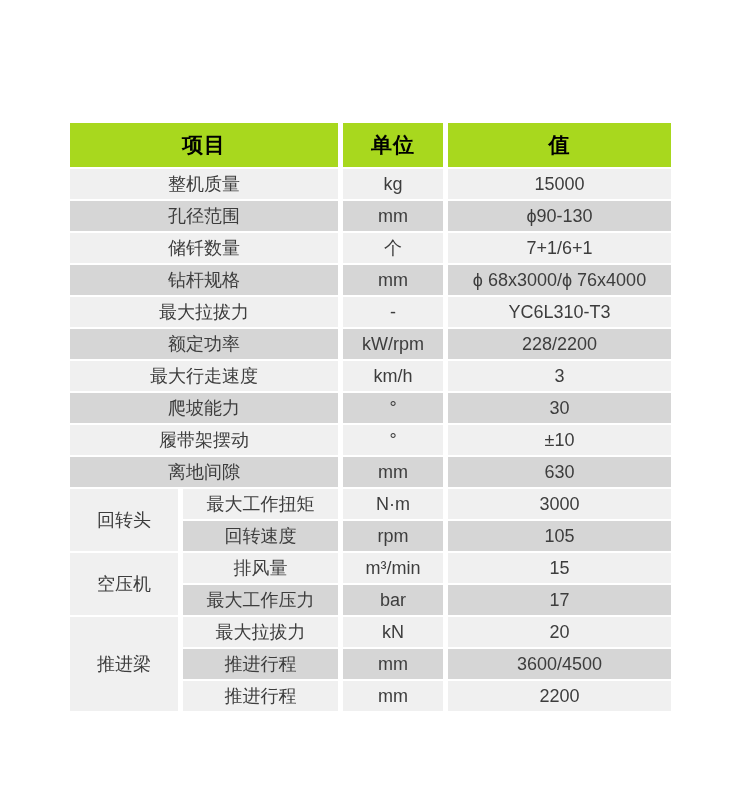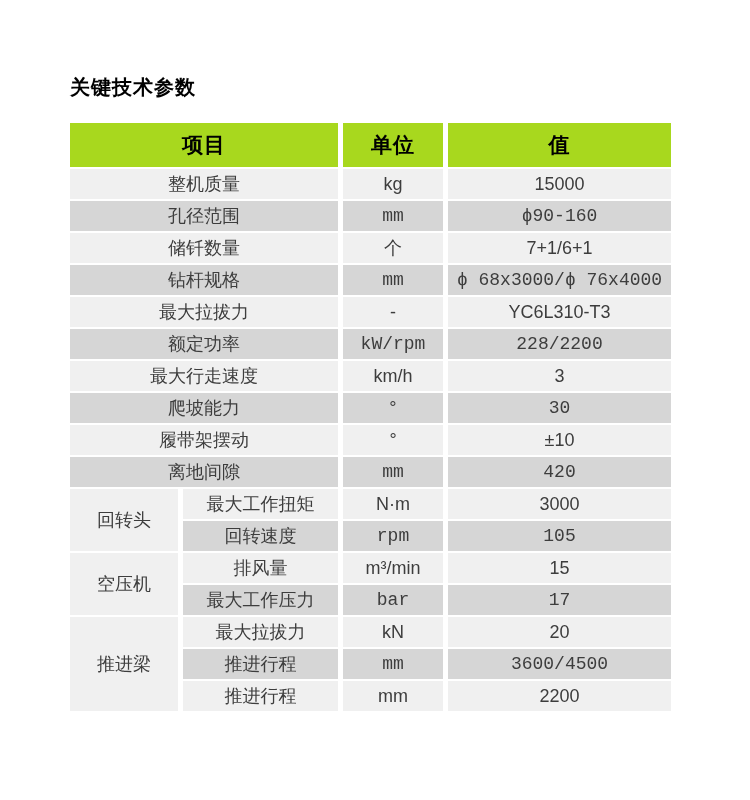--- a/index.html
+++ b/index.html
@@ -47,33 +47,32 @@
     font-size: 18px;
     color: var(--cell_text, #3d3d3d);
     text-align: center;
     vertical-align: middle;
     padding: 0;
     overflow: hidden;
     white-space: nowrap;
     margin-top: 21px;
   }
   tr.r-light > td { background: var(--row_light, #f0f0f0); }
-  tr.r-dark  > td { background: var(--row_dark,  #d6d6d6); font-family: Liberation Mono, monospace; }
+  tr.r-dark  > td { background: var(--row_dark,  #d6d6d6); }
   td.group-cell   { background: var(--row_light, #f0f0f0); font-family: Liberation Mono, monospace; }
   .col-group { width: 108px; }
   .col-item  { width: 155px; }
   .col-unit  { width: 100px; }
   .col-value { width: 223px; }
 </style>
 </head>
 <body>
 
 <div class="page">
 
-  <div class="page-title">关键技术参数</div>
 
   <table class="specs">
     <colgroup>
       <col class="col-group">
       <col class="col-item">
       <col class="col-unit">
       <col class="col-value">
     </colgroup>
     <thead>
       <tr>
@@ -84,21 +83,21 @@
     </thead>
     <tbody>
       <tr class="r-light">
         <td colspan="2">整机质量</td>
         <td>kg</td>
         <td>15000</td>
       </tr>
       <tr class="r-dark">
         <td colspan="2">孔径范围</td>
         <td>mm</td>
-        <td>ϕ90-160</td>
+        <td>ϕ90-130</td>
       </tr>
       <tr class="r-light">
         <td colspan="2">储钎数量</td>
         <td>个</td>
         <td>7+1/6+1</td>
       </tr>
       <tr class="r-dark">
         <td colspan="2">钻杆规格</td>
         <td>mm</td>
         <td>ϕ 68x3000/ϕ 76x4000</td>
@@ -124,21 +123,21 @@
         <td>30</td>
       </tr>
       <tr class="r-light">
         <td colspan="2">履带架摆动</td>
         <td>°</td>
         <td>±10</td>
       </tr>
       <tr class="r-dark">
         <td colspan="2">离地间隙</td>
         <td>mm</td>
-        <td>420</td>
+        <td>630</td>
       </tr>
       <tr class="r-light">
         <td rowspan="2" class="group-cell">回转头</td>
         <td>最大工作扭矩</td>
         <td>N·m</td>
         <td>3000</td>
       </tr>
       <tr class="r-dark">
         <td>回转速度</td>
         <td>rpm</td>

